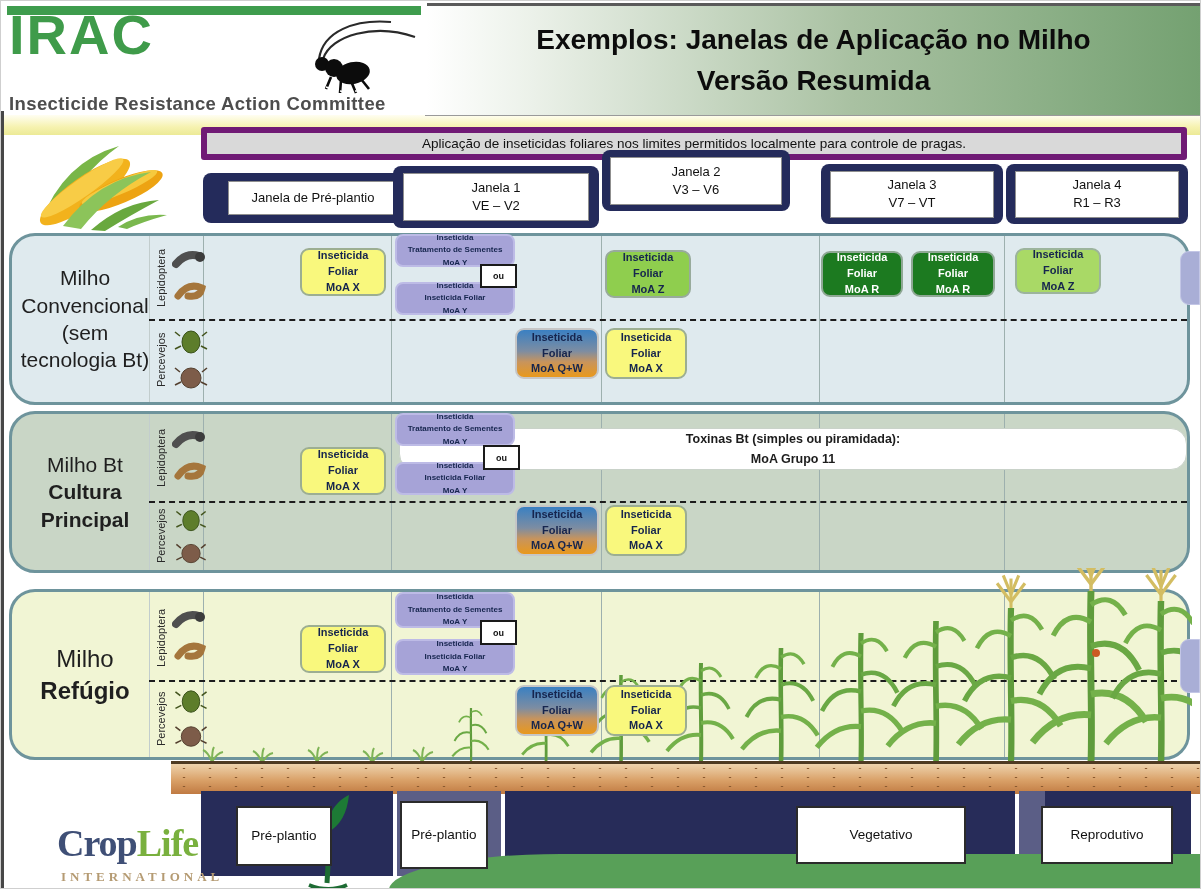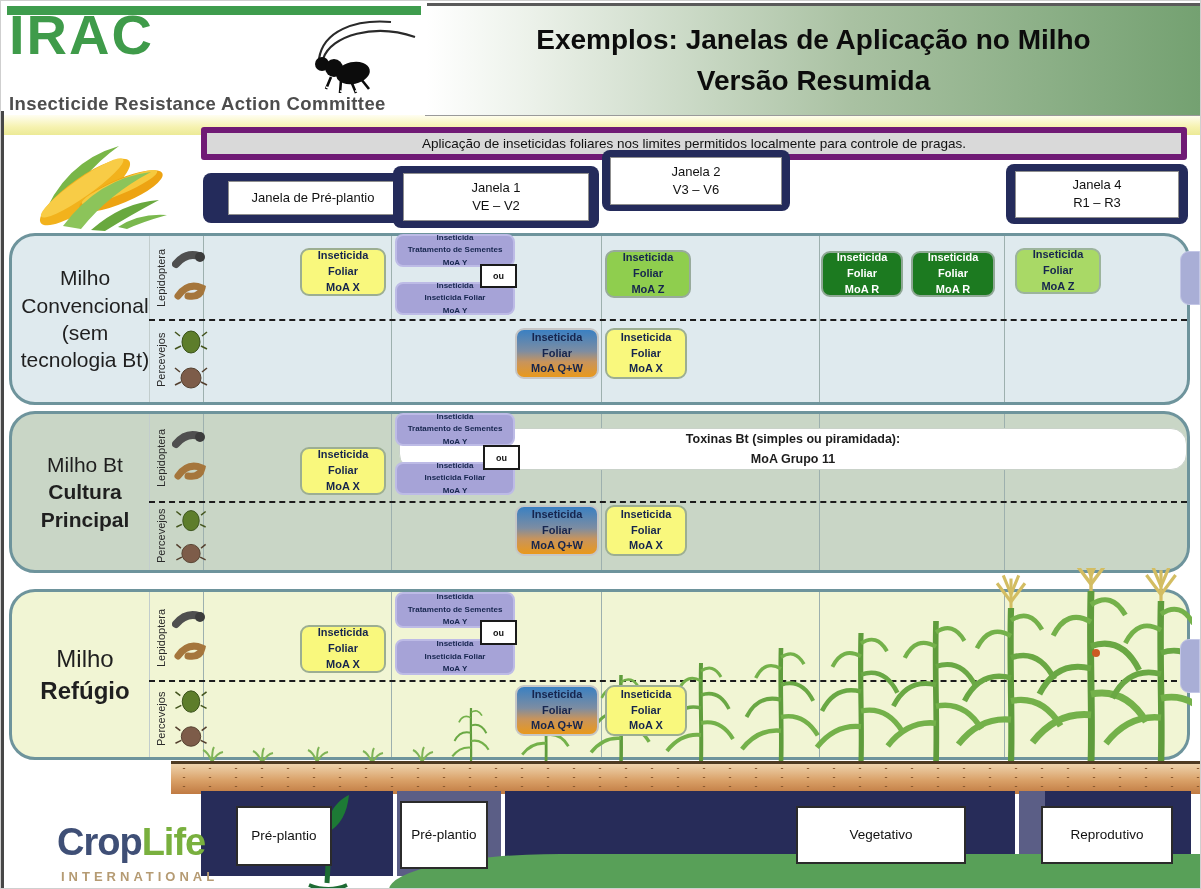--- a/index.html
+++ b/index.html
@@ -58,21 +58,21 @@
     background:linear-gradient(180deg,#eed3ad 0%,#d9a067 55%,#c07a42 100%);border-top:3px solid #4e3a22;
     background-image:radial-gradient(#8a5a30 1px,transparent 1.6px),linear-gradient(180deg,#eed3ad 0%,#d9a067 55%,#c07a42 100%);
     background-size:26px 9px,100% 100%;}
   .phase-seg{position:absolute;top:790px;height:85px;background:#272c59;z-index:2;}
   .phase-seg.light{background:#5b5e86;}
   .phase-light-strip{position:absolute;left:0;top:0;width:26px;height:85px;background:#5b5e86;}
   .phase-label{position:absolute;box-sizing:border-box;background:#fff;border:2px solid #2b2b2b;display:flex;align-items:center;
     justify-content:center;text-align:center;font-size:13.5px;color:#111;z-index:5;line-height:1.35;padding:2px 6px;}
   #swoosh{position:absolute;left:388px;top:853px;width:813px;height:36px;background:#58a058;
     border-top-left-radius:200px 42px;z-index:4;}
-  #croplife{position:absolute;left:38px;top:792px;width:330px;height:97px;z-index:3;}
+  #croplife{position:absolute;left:38px;top:792px;width:330px;height:97px;z-index:3;font-family:Liberation Serif, serif;}
   #croplife-text{position:absolute;left:18px;top:28px;font-size:38px;font-weight:bold;letter-spacing:-1px;}
   #croplife-sub{position:absolute;left:22px;top:76px;font-size:13px;letter-spacing:4px;color:#b59b73;font-weight:bold;}
   .crop-part{color:#3f4f76;} .life-part{color:#79b03e;}
 </style>
 </head>
 <body>
 
 <div id="page">
 
   <div id="logo-panel">
@@ -123,20 +123,26 @@
   <div class="wh" style="left:392px;top:165px;width:206px;height:62px">
     <div class="wh-inner" style="width:184px;height:46px">
       <div>Janela 1</div>
       <div>VE – V2</div>
     </div>
   </div>
   <div class="wh" style="left:601px;top:149px;width:188px;height:61px">
     <div class="wh-inner" style="width:170px;height:46px">
       <div>Janela 2</div>
       <div>V3 – V6</div>
+    </div>
+  </div>
+  <div class="wh" style="left:820px;top:163px;width:182px;height:60px">
+    <div class="wh-inner" style="width:162px;height:45px">
+      <div>Janela 3</div>
+      <div>V7 – VT</div>
     </div>
   </div>
   <div class="wh" style="left:1005px;top:163px;width:182px;height:60px">
     <div class="wh-inner" style="width:162px;height:45px">
       <div>Janela 4</div>
       <div>R1 – R3</div>
     </div>
   </div>
 
   <div id="section-1" class="section">

